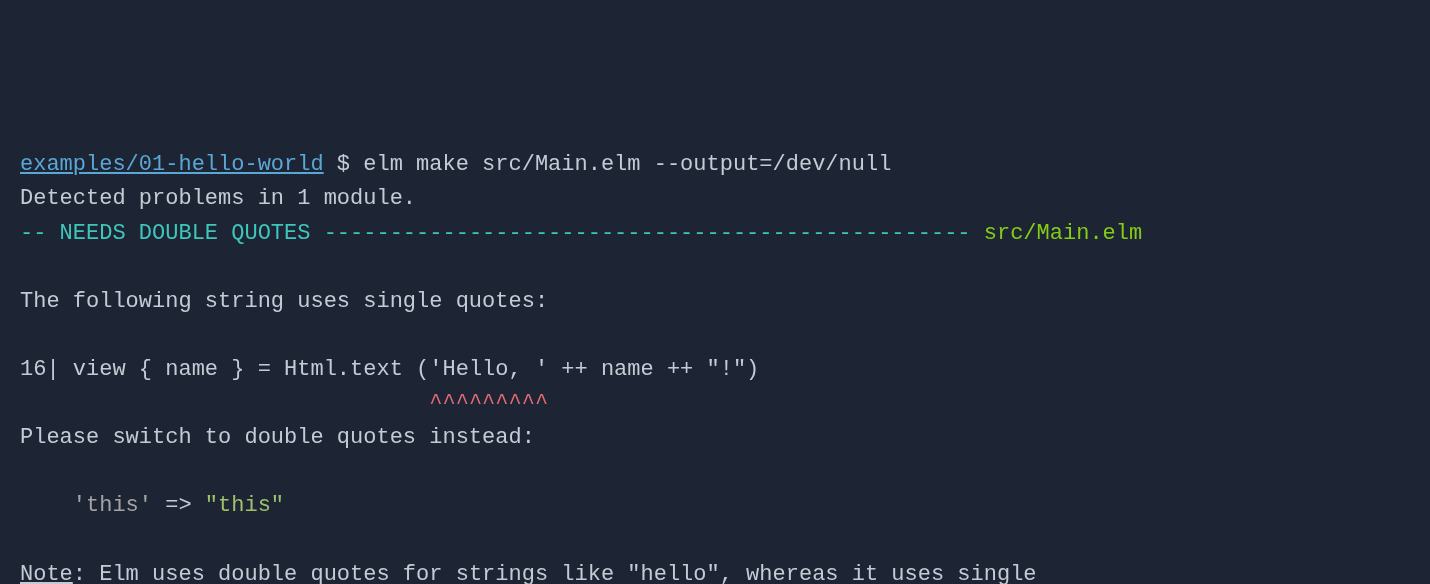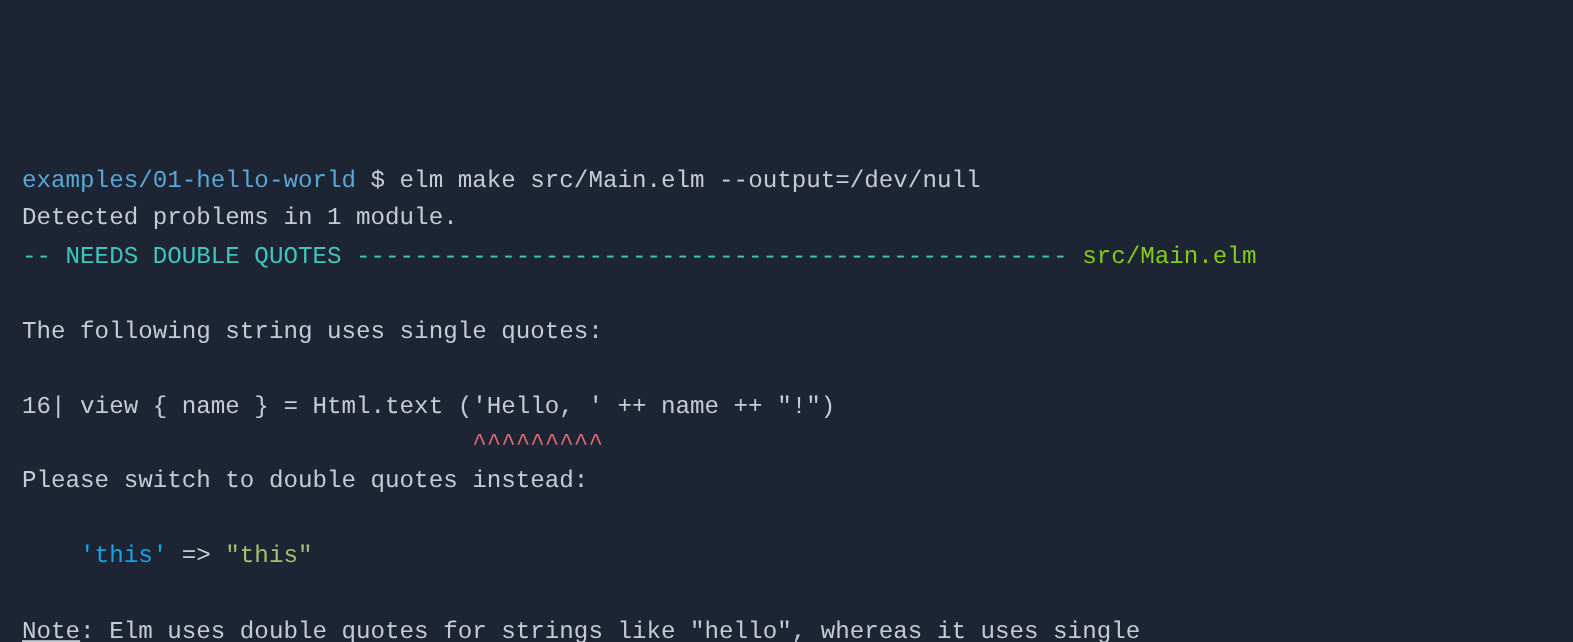--- a/index.html
+++ b/index.html
@@ -14,38 +14,39 @@
       font-size: 22px;
       line-height: 1.55;
       padding: 12px 20px;
       width: 1430px;
       height: 584px;
       white-space: pre;
       overflow: hidden;
     }
     .prompt-path {
       color: #5aa7d6;
+      text-decoration: underline;
     }
     .prompt-dollar {
       color: #c5cbd4;
     }
     .header-title {
       color: #3fc6bc;
     }
     .header-dashes {
       color: #3fc6bc;
     }
     .header-file {
       color: #84cc16;
     }
     .squiggle {
       color: #e06b75;
     }
     .yellow {
-      color: #0ea5e9;
+      color: #a3a3a3;
     }
     .green {
       color: #9ec16c;
     }
     .underline {
       text-decoration: underline;
     }
     .dim {
       color: #c5cbd4;
     }

